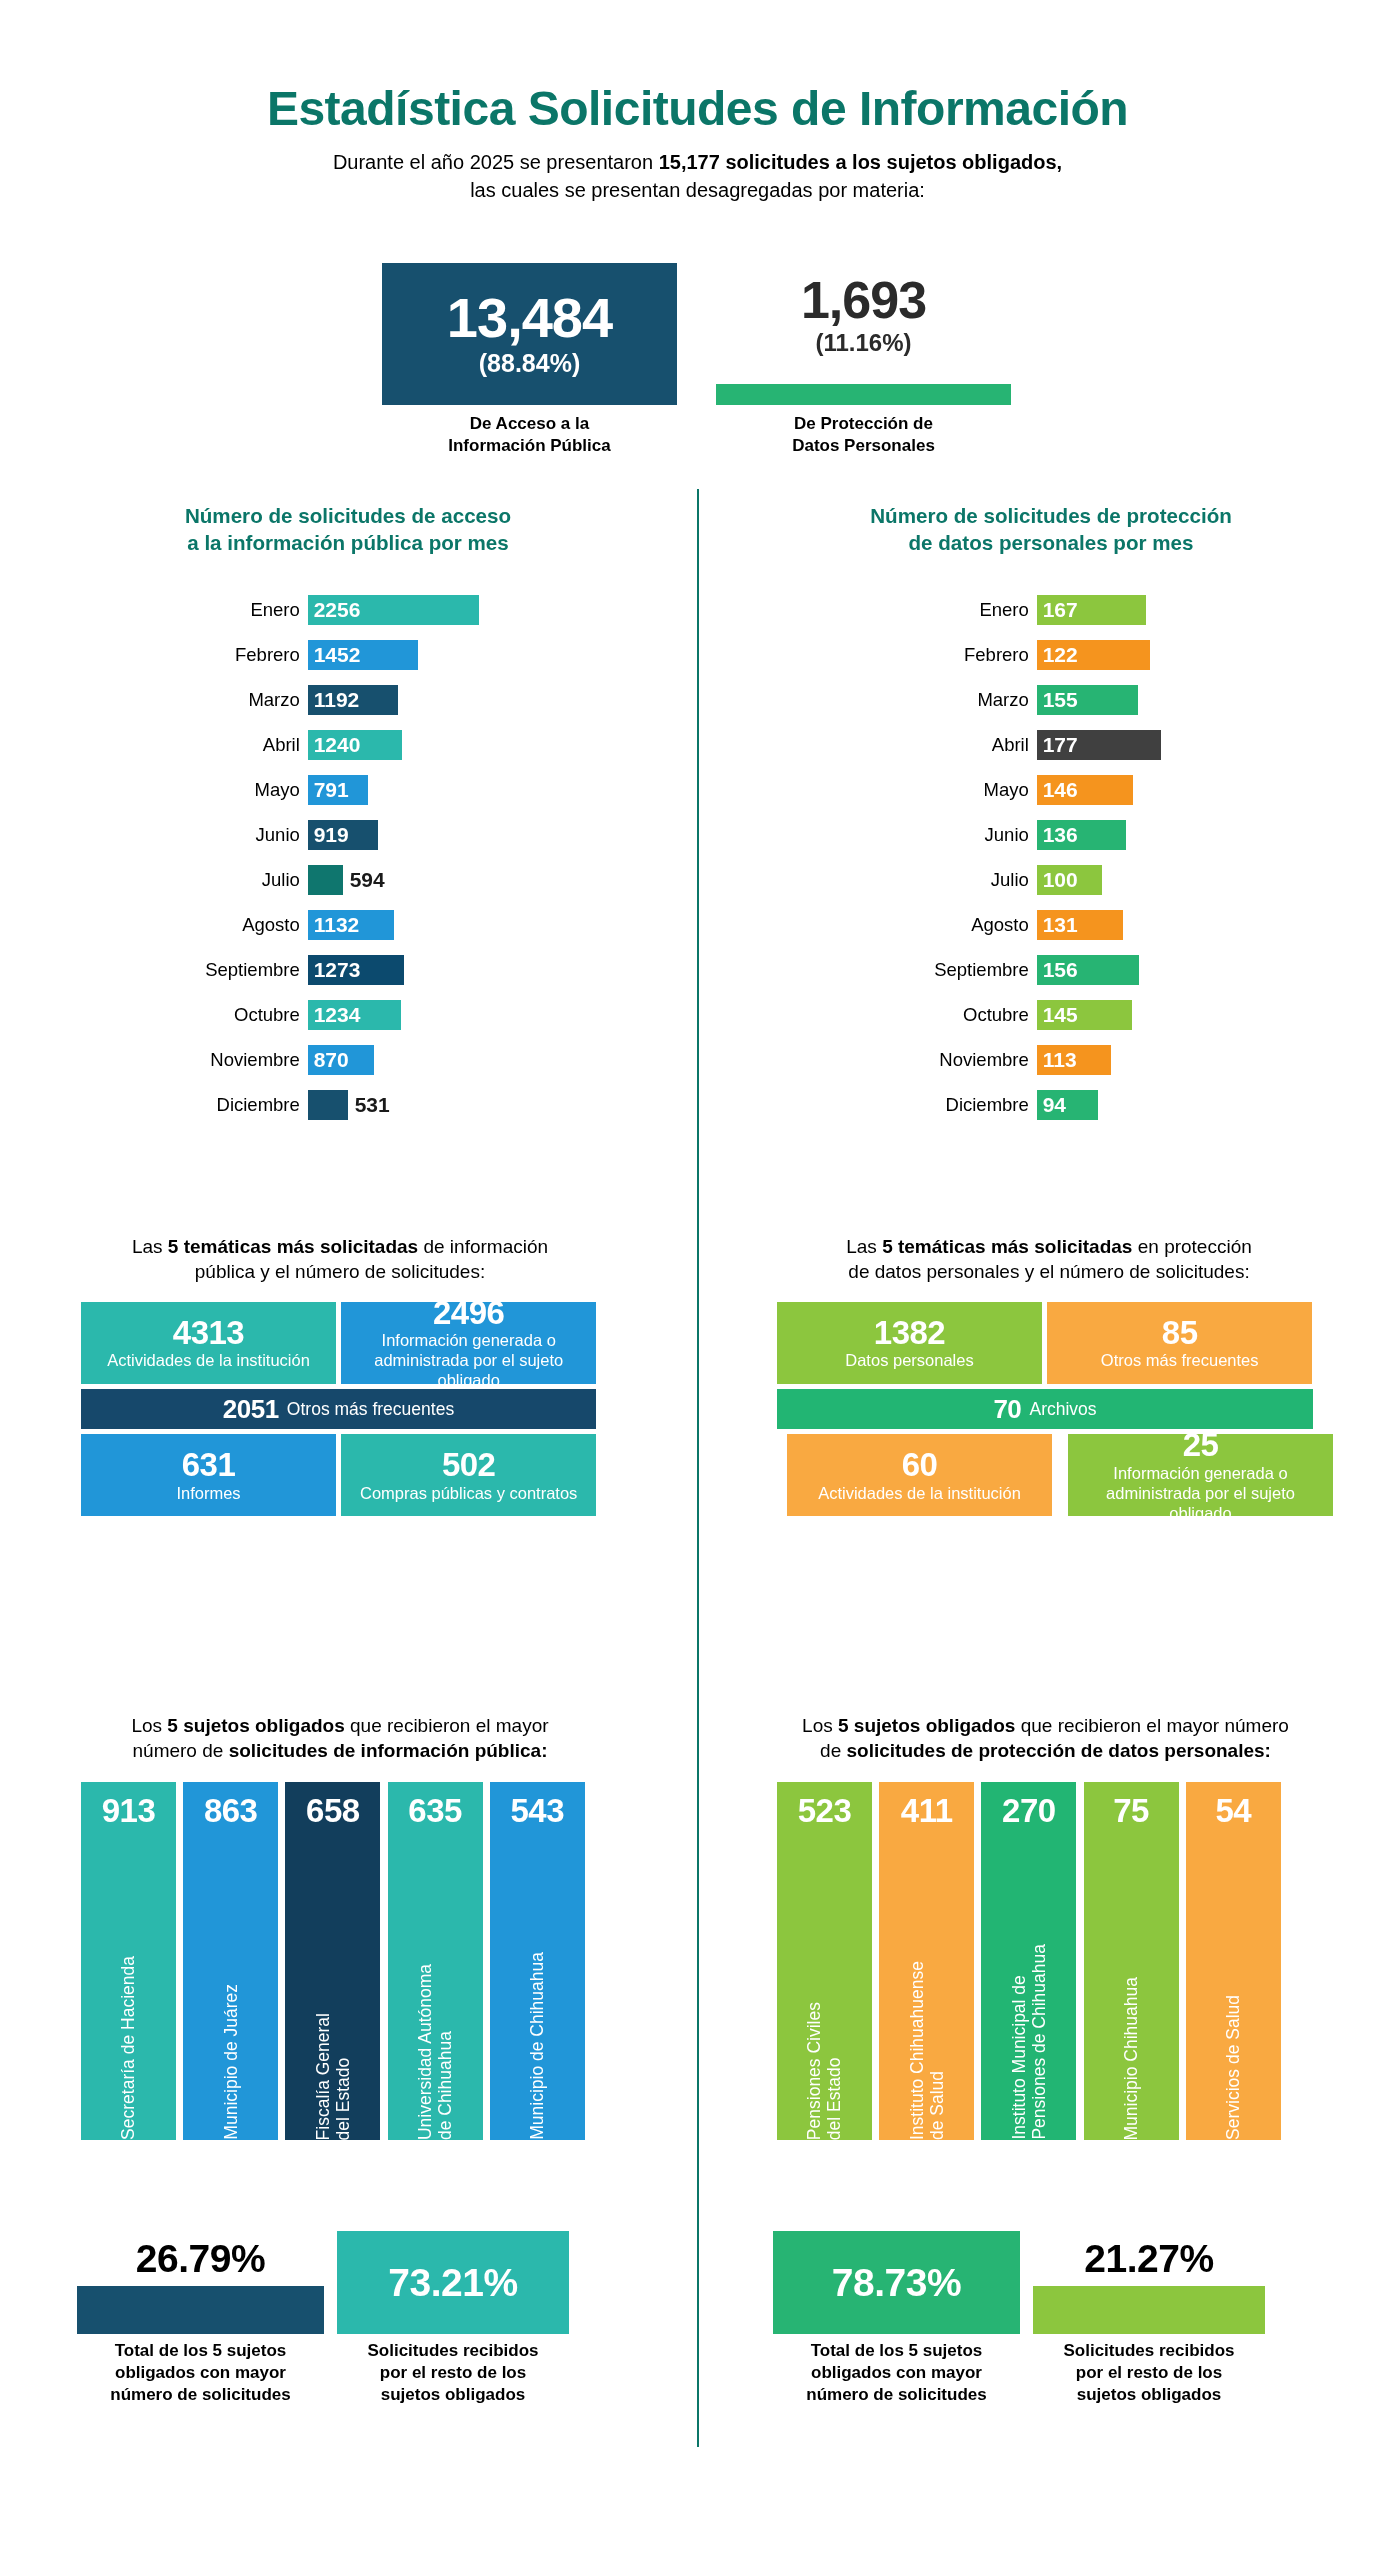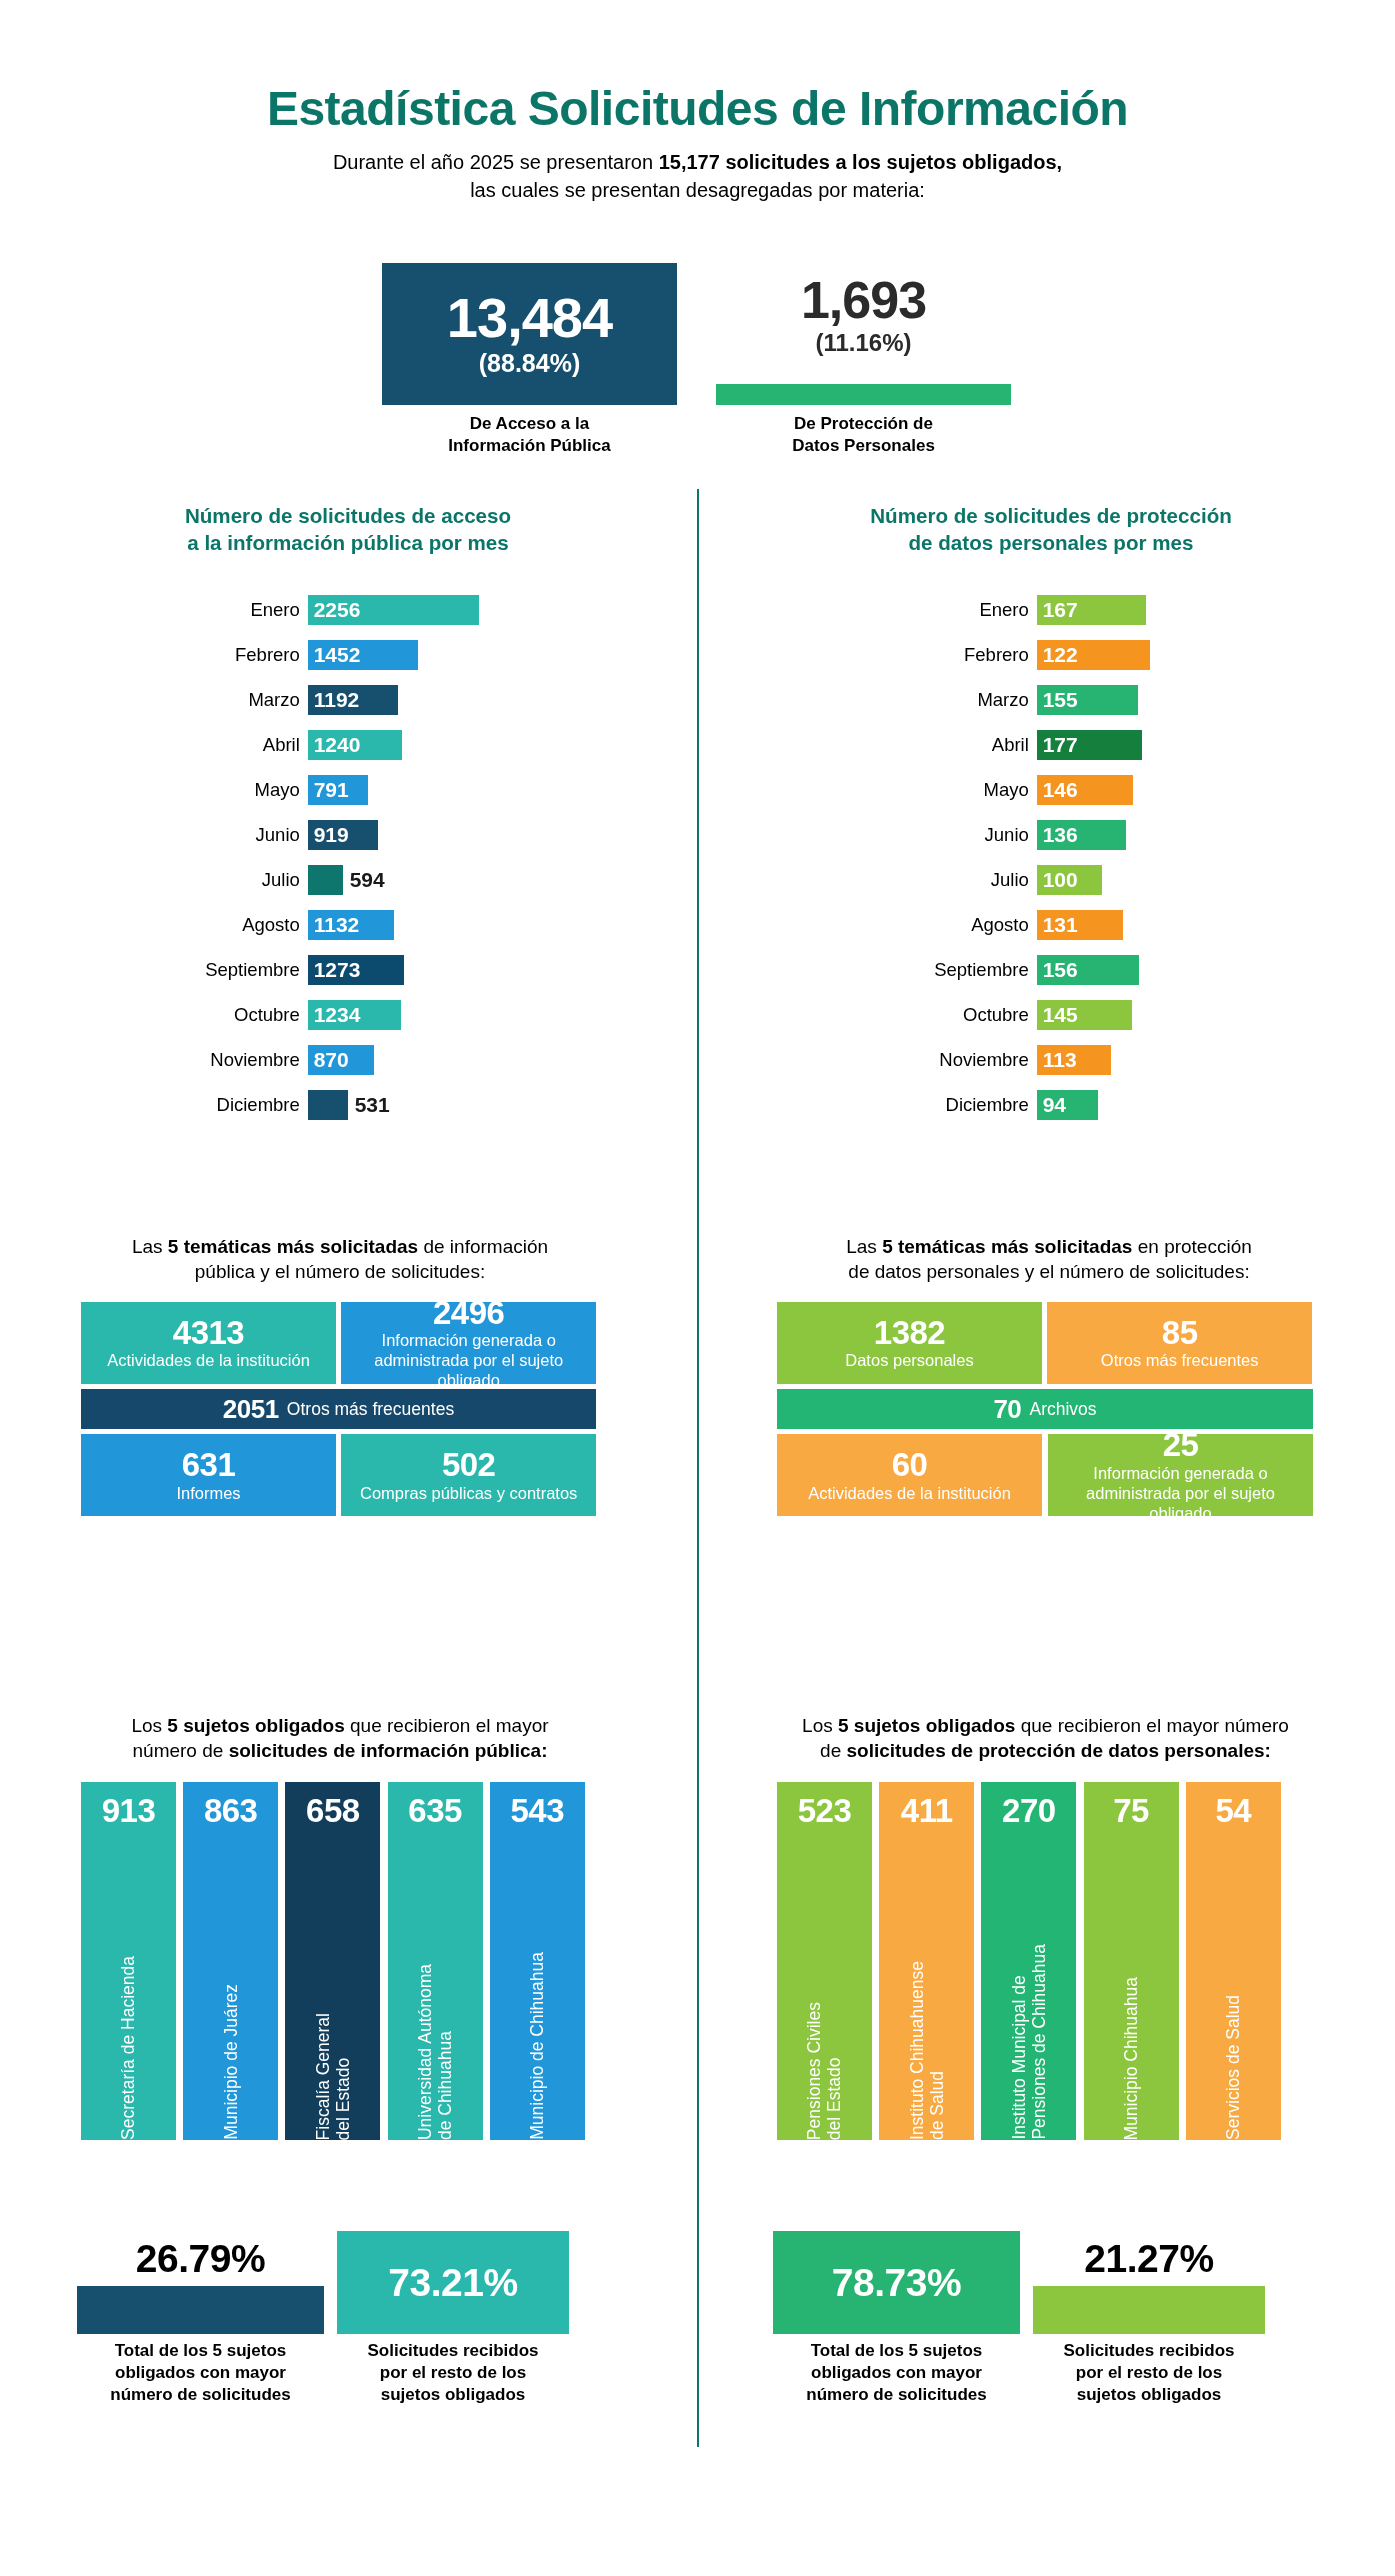--- a/index.html
+++ b/index.html
@@ -372,21 +372,21 @@
       </div>
     </div>
     <div class="month-row">
       <div class="month-label">Marzo</div>
       <div class="month-bar" style="background: rgb(39, 180, 115); width: 101px;">
         <span class="inval">155</span>
       </div>
     </div>
     <div class="month-row">
       <div class="month-label">Abril</div>
-      <div class="month-bar" style="background: #15803d; width: 105px;">
+      <div class="month-bar" style="background: #404040; width: 124px;">
         <span class="inval">177</span>
       </div>
     </div>
     <div class="month-row">
       <div class="month-label">Mayo</div>
       <div class="month-bar" style="background: rgb(245, 148, 30); width: 96px;">
         <span class="inval">146</span>
       </div>
     </div>
     <div class="month-row">
@@ -480,21 +480,21 @@
         <div class="num">85</div>
         <div class="lbl">Otros más frecuentes</div>
       </div>
     </div>
     <div class="row" style="margin-top: 5.2px;">
       <div class="tema-wide" style="width: 536px; height: 40px; background: rgb(34, 181, 115);">
         <span class="num">70</span>
         <span class="lbl">Archivos</span>
       </div>
     </div>
-    <div class="row" style="gap: 6px; margin-top: 5.2px;">
+    <div class="row" style="gap: 16px; margin-top: 5.2px; margin-left: 10px;">
       <div class="tema-cell" style="width: 265px; height: 82px; background: rgb(249, 169, 65);">
         <div class="num">60</div>
         <div class="lbl">Actividades de la institución</div>
       </div>
       <div class="tema-cell" style="width: 265px; height: 82px; background: rgb(140, 198, 62);">
         <div class="num">25</div>
         <div class="lbl">Información generada o administrada por el sujeto obligado</div>
       </div>
     </div>
   </div>

